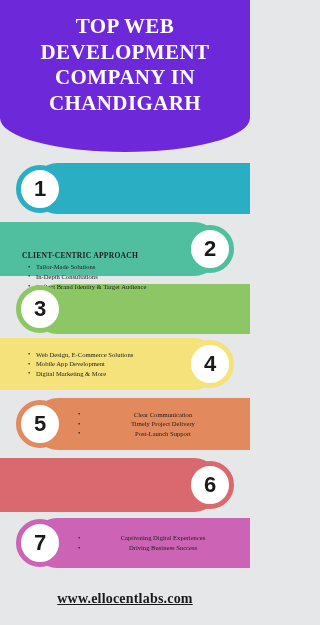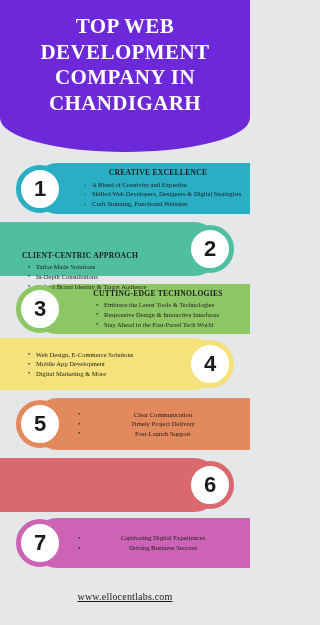--- a/index.html
+++ b/index.html
@@ -185,78 +185,62 @@
     width: 250px;
     height: 48px;
     display: flex;
     align-items: flex-start;
     justify-content: center;
     padding-top: 14px;
     box-sizing: border-box;
   }
   .footer-url {
     font-family: "Liberation Serif", serif;
-    font-weight: normal;
-    font-size: 10px;
+    font-weight: bold;
+    font-size: 14px;
     color: #1a1a1a;
     text-decoration: underline;
     letter-spacing: 0.2px;
   }
 </style>
 </head>
 <body>
 
 <div class="infographic">
 
   <div class="header">
     <div class="header-title">TOP WEB DEVELOPMENT COMPANY IN CHANDIGARH</div>
   </div>
 
   <div id="bands">
       <div class="band odd" style="top: 163px; height: 51px;">
         <div class="bar" style="background: rgb(41, 174, 196);"></div>
         <div class="circle" style="border-color: rgb(41, 174, 196);">
           <span>1</span>
         </div>
-        <div class="content">
-          <div class="sec-title">CREATIVE EXCELLENCE</div>
-          <ul class="points dash-bullets">
-            <li>A Blend of Creativity and Expertise</li>
-            <li>Skilled Web Developers, Designers &amp; Digital Strategists</li>
-            <li>Craft Stunning, Functional Websites</li>
-          </ul>
-        </div>
       </div>
       <div class="band even" style="top: 222px; height: 54px;">
         <div class="bar" style="background: rgb(79, 191, 159);"></div>
         <div class="circle" style="border-color: rgb(79, 191, 159);">
           <span>2</span>
         </div>
         <div class="content">
           <div class="sec-title">CLIENT-CENTRIC APPROACH</div>
           <ul class="points dot-bullets">
             <li>Tailor-Made Solutions</li>
             <li>In-Depth Consultations</li>
             <li>Reflect Brand Identity &amp; Target Audience</li>
           </ul>
         </div>
       </div>
       <div class="band odd" style="top: 284px; height: 50px;">
         <div class="bar" style="background: rgb(141, 199, 101);"></div>
         <div class="circle" style="border-color: rgb(141, 199, 101);">
           <span>3</span>
         </div>
-        <div class="content">
-          <div class="sec-title">CUTTING-EDGE TECHNOLOGIES</div>
-          <ul class="points dot-bullets-mid">
-            <li>Embrace the Latest Tools &amp; Technologies</li>
-            <li>Responsive Design &amp; Interactive Interfaces</li>
-            <li>Stay Ahead in the Fast-Paced Tech World</li>
-          </ul>
-        </div>
       </div>
       <div class="band even" style="top: 338px; height: 52px;">
         <div class="bar" style="background: rgb(245, 226, 122);"></div>
         <div class="circle" style="border-color: rgb(245, 226, 122);">
           <span>4</span>
         </div>
         <div class="content">
           <ul class="points dot-bullets">
             <li>Web Design, E-Commerce Solutions</li>
             <li>Mobile App Development</li>

